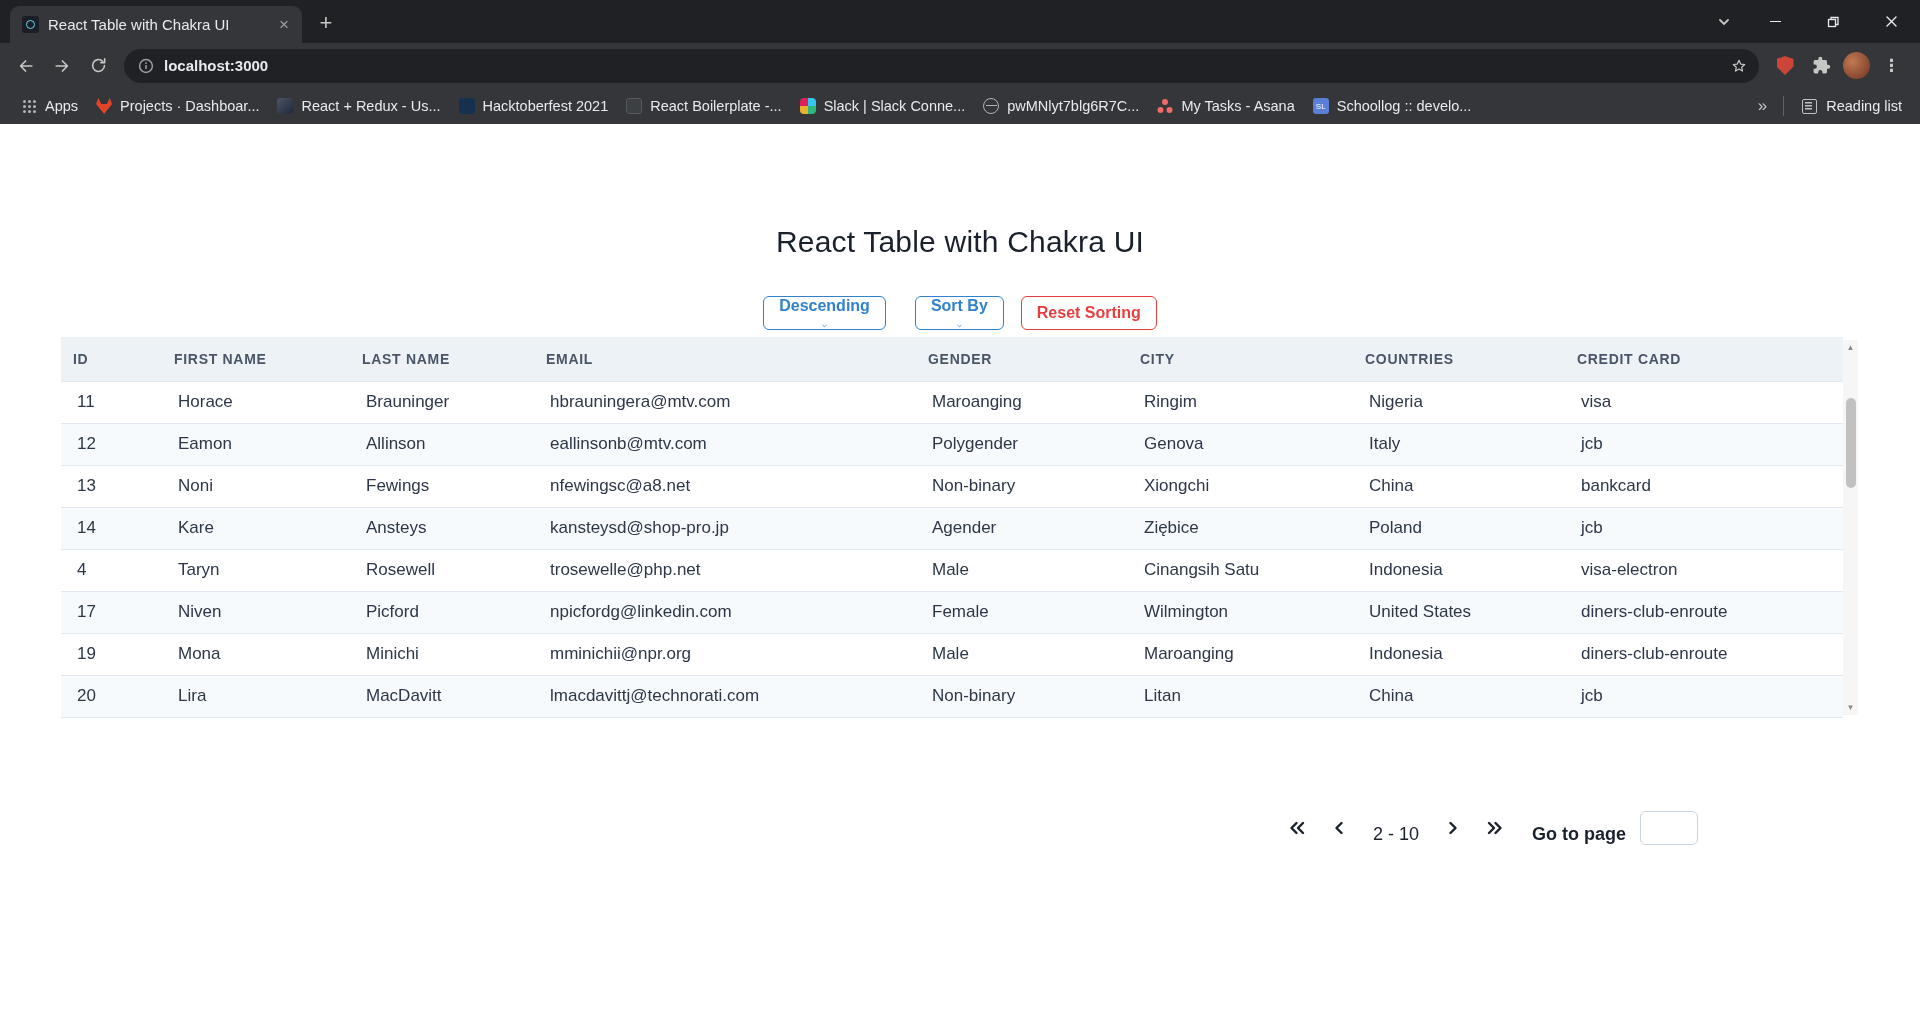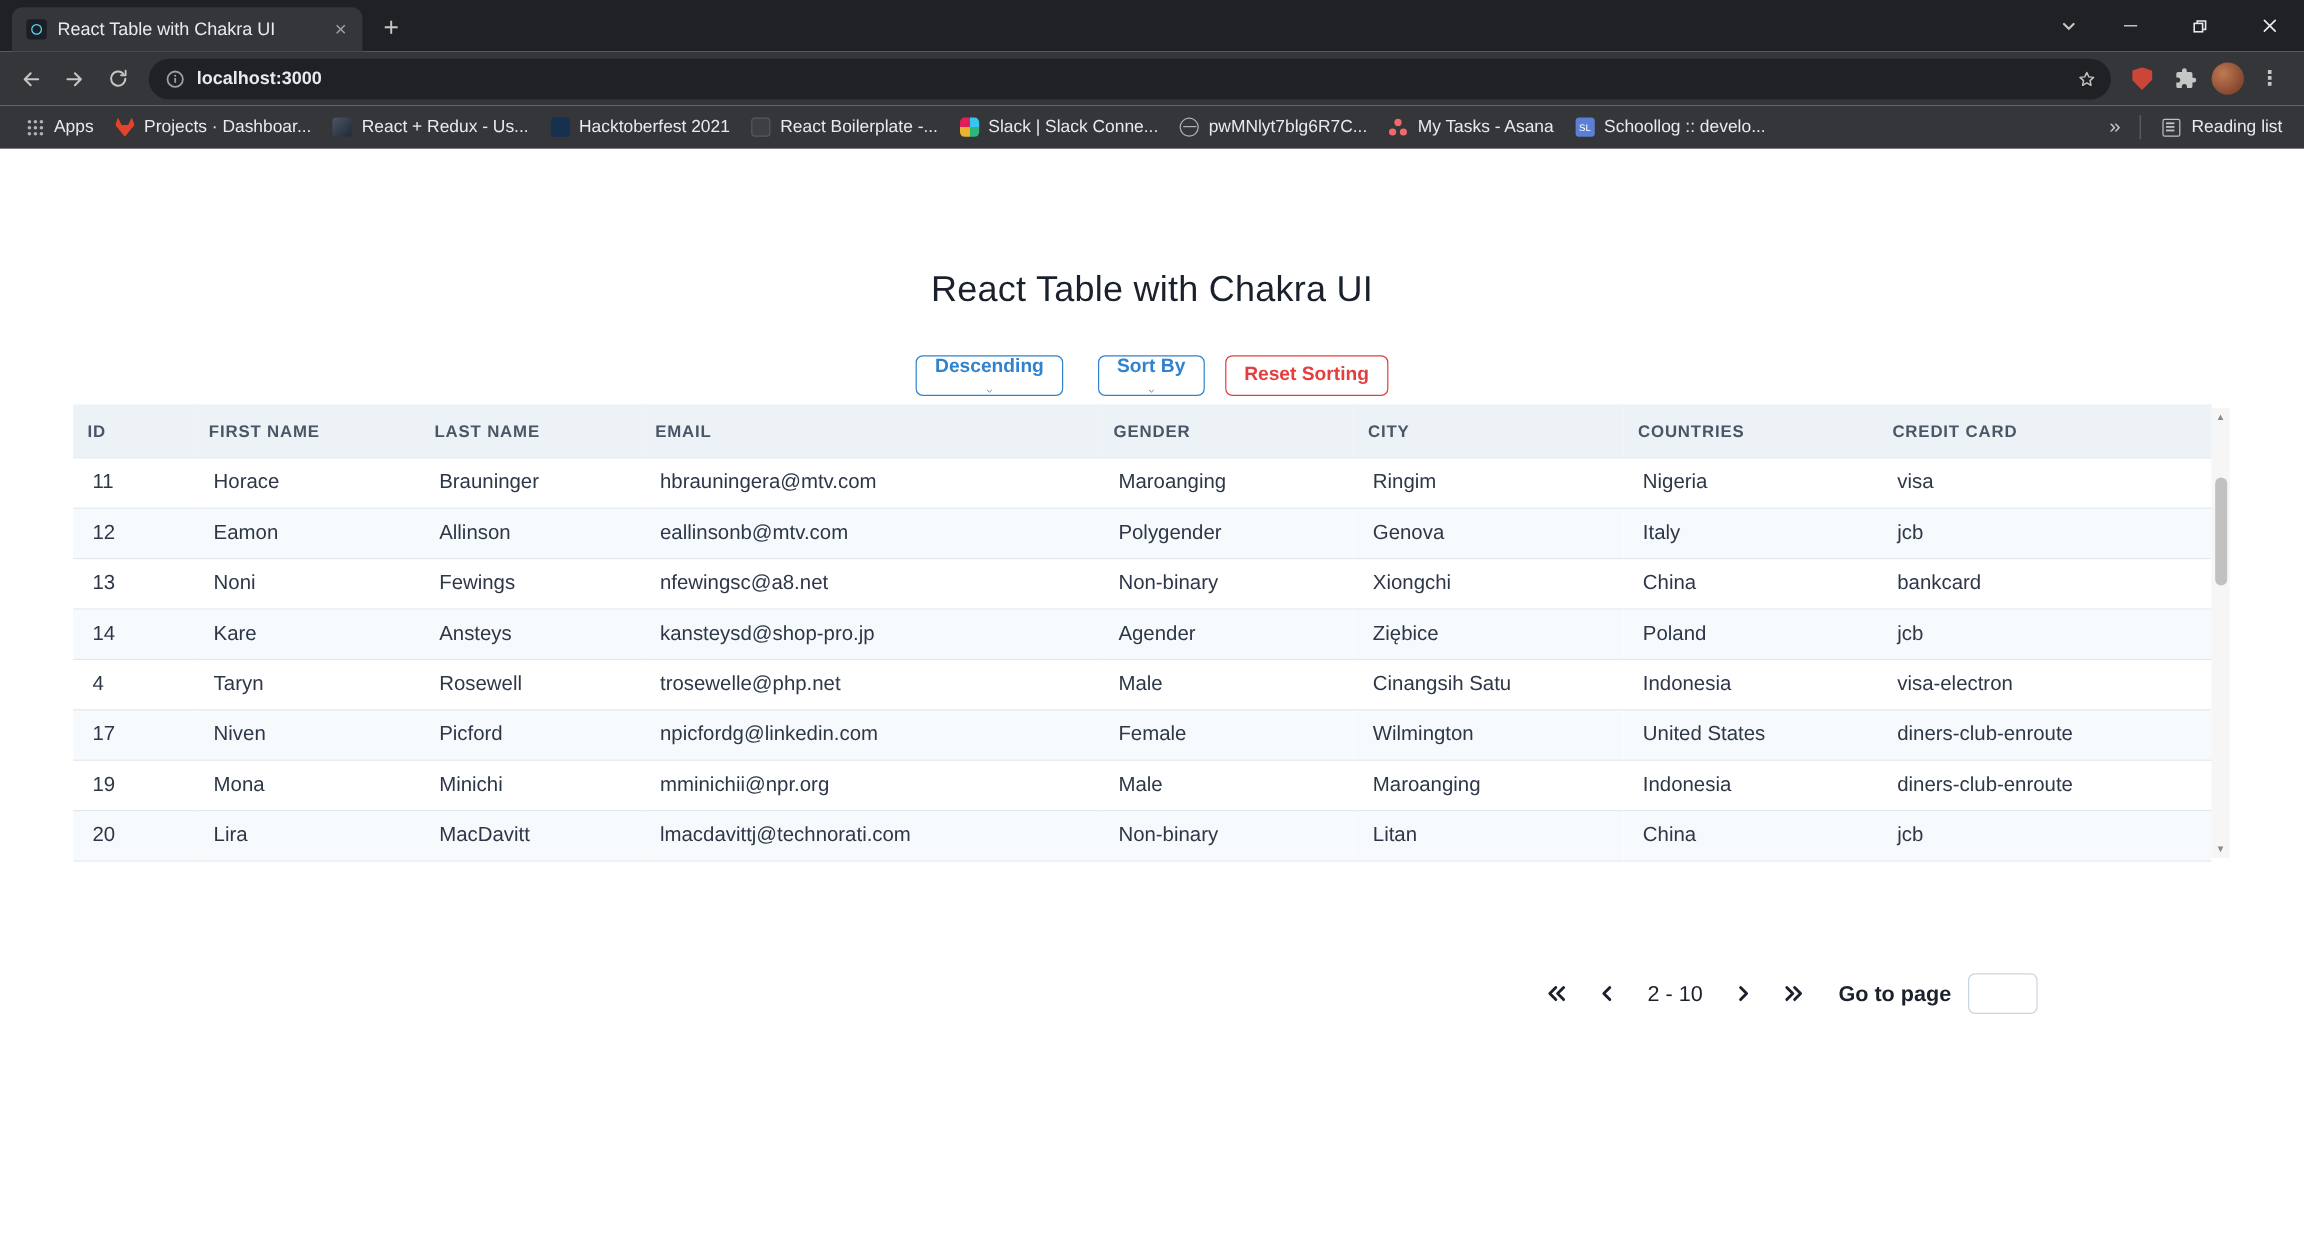--- a/index.html
+++ b/index.html
@@ -78,21 +78,21 @@
   tbody td { height:42px; padding:0 16px; font-size:17px; color:#2d3748; border-bottom:1px solid var(--border,#e2e8f0);
              white-space:nowrap; overflow:hidden; }
   tbody tr:nth-child(even) { background:var(--stripe_bg,#f7fafc); }
 
   .tbl-scrollbar { position:absolute; top:3px; right:0; bottom:3px; width:15px; background:#f6f6f6; }
   .sb-arrow { position:absolute; left:0; width:15px; height:15px; color:#8a8a8a; font-size:8px;
               display:flex; align-items:center; justify-content:center; cursor:pointer; }
   .sb-up { top:0; } .sb-down { bottom:0; }
   .sb-thumb { position:absolute; left:2.5px; width:10px; top:58px; height:90px; background:#c1c1c1; border-radius:6px; cursor:pointer; }
 
-  .pagination { position:absolute; top:687px; left:1280px; display:flex; align-items:center; gap:8px; }
+  .pagination { position:absolute; top:687px; left:1280px; display:flex; align-items:flex-end; gap:8px; }
   .pg-btn { width:34px; height:34px; display:flex; align-items:center; justify-content:center; cursor:pointer; }
   .pg-indicator { width:64px; text-align:center; font-size:18px; color:#1a202c; }
   .goto-label { margin:0 6px 0 12px; font-size:18px; font-weight:600; color:#1a202c; white-space:nowrap; }
   .goto-input { width:58px; height:34px; border:1px solid #cbd5e0; border-radius:6px; font-size:16px;
                 padding:0 8px; font-family:inherit; outline:none; color:#2d3748; }
 </style>
 </head>
 <body>
 
 <div>

